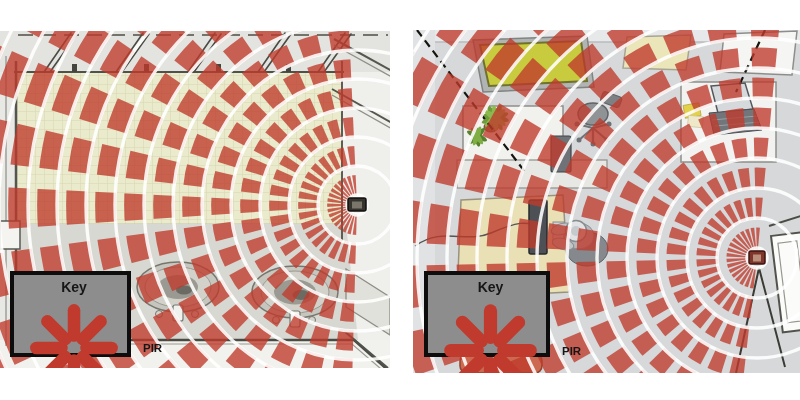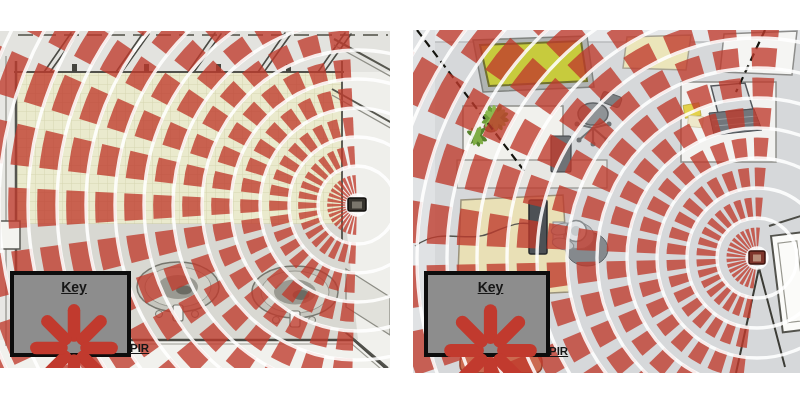--- a/index.html
+++ b/index.html
@@ -9,25 +9,24 @@
   .panel svg{display:block;width:100%;height:100%;}
   .panel-left{left:0;top:31px;width:390px;height:337px;}
   .panel-right{left:413px;top:30px;width:387px;height:343px;}
 
   .key-box{
     position:absolute;left:10px;top:240px;width:121px;height:86px;box-sizing:border-box;
     background:var(--key-bg,#8d8d8d);
     border:4px solid var(--key-border,#0d0d0d);
     color:var(--key-text,#161616);
     padding:4px 7px 6px 14px;
-    text-decoration:underline;
   }
   .panel-right .key-box{left:11px;top:241px;width:126px;}
   .key-title{text-align:center;font-weight:bold;font-size:14px;line-height:16px;}
-  .key-row{display:flex;align-items:center;gap:10px;margin-top:7px;font-size:11.5px;font-weight:bold;white-space:nowrap;}
+  .key-row{display:flex;align-items:center;gap:23px;margin-top:7px;font-size:11.5px;font-weight:bold;white-space:nowrap;}
   .key-icon{flex:0 0 auto;}
   .pir-stroke{stroke:var(--pir-color,#c13a2e);}
 </style>
 </head>
 <body>
 
 <div class="stage">
 
   <figure class="panel panel-left">
     <svg viewBox="0 0 390 337" preserveAspectRatio="none">

